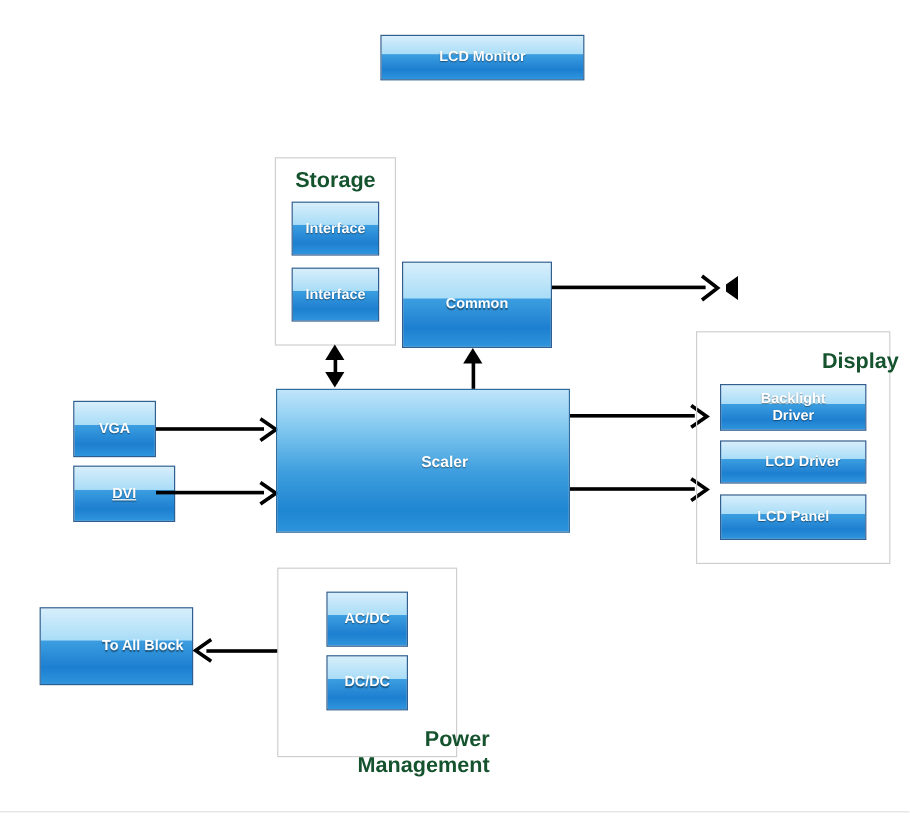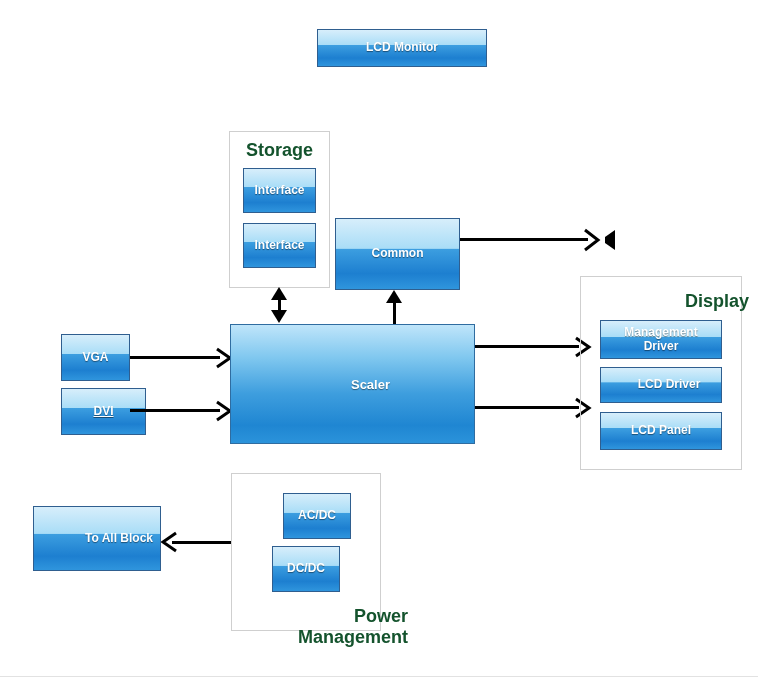--- a/index.html
+++ b/index.html
@@ -139,29 +139,29 @@
   <div class="chev" style="left:574px;top:397px;">
     <svg width="18" height="22" viewBox="0 0 18 22">
       <polyline points="2,2 15,11 2,20" fill="none" stroke="#000" stroke-width="3"></polyline>
     </svg>
   </div>
 
   <div class="group" style="left:580px;top:276px;width:162px;height:194px;"></div>
   <div class="group-title" style="left:580px;top:291px;width:194px;padding-left:40px;">Display</div>
 
   <div class="blk tiny" style="left:600px;top:320px;width:122px;height:39px;flex-direction:column;">
-    <span>Management</span>
+    <span>Backlight</span>
     <span>Driver</span>
   </div>
   <div class="blk tiny" style="left:600px;top:367px;width:122px;height:36px;padding-left:16px;">LCD Driver</div>
   <div class="blk tiny" style="left:600px;top:412px;width:122px;height:38px;">LCD Panel</div>
 
   <div class="group" style="left:231px;top:473px;width:150px;height:158px;"></div>
 
-  <div class="blk tiny" style="left:272px;top:493px;width:68px;height:46px;margin-left:11px;">AC/DC</div>
+  <div class="blk tiny" style="left:272px;top:493px;width:68px;height:46px;">AC/DC</div>
   <div class="blk tiny" style="left:272px;top:546px;width:68px;height:46px;">DC/DC</div>
 
   <div class="group-title" style="left:242px;top:606px;width:166px;text-align:right;">Power Management</div>
 
   <div class="hline" style="left:172px;top:541px;width:59px;"></div>
   <div class="chev" style="left:160px;top:531px;">
     <svg width="18" height="22" viewBox="0 0 18 22">
       <polyline points="16,2 3,11 16,20" fill="none" stroke="#000" stroke-width="3"></polyline>
     </svg>
   </div>

